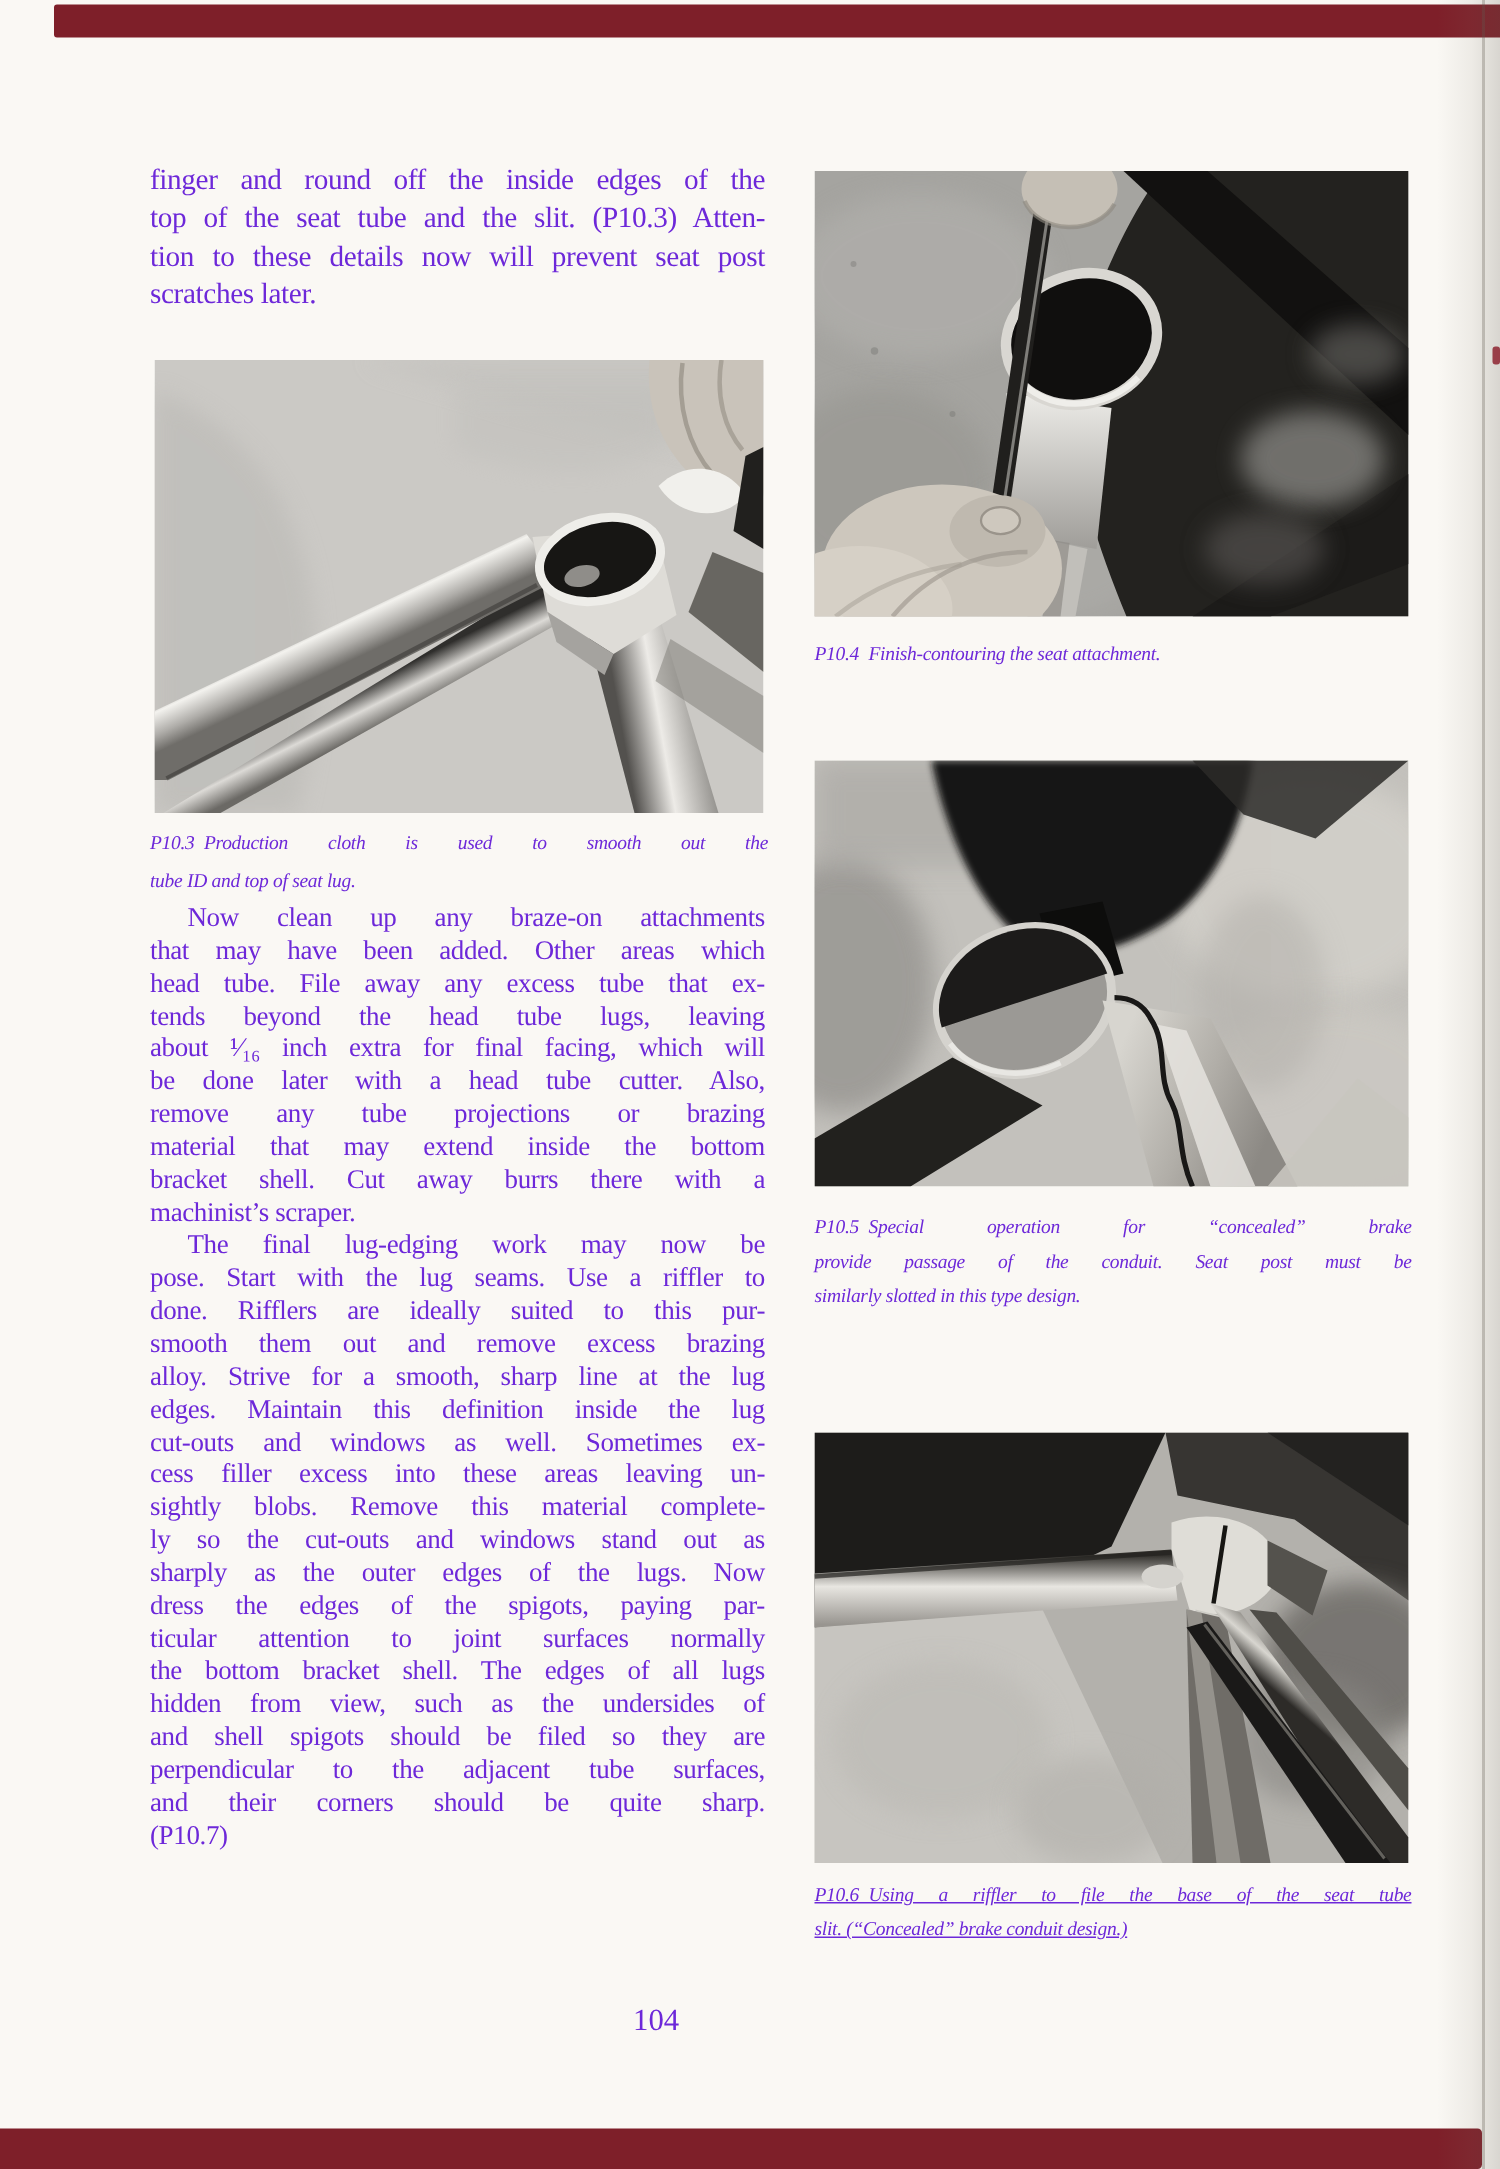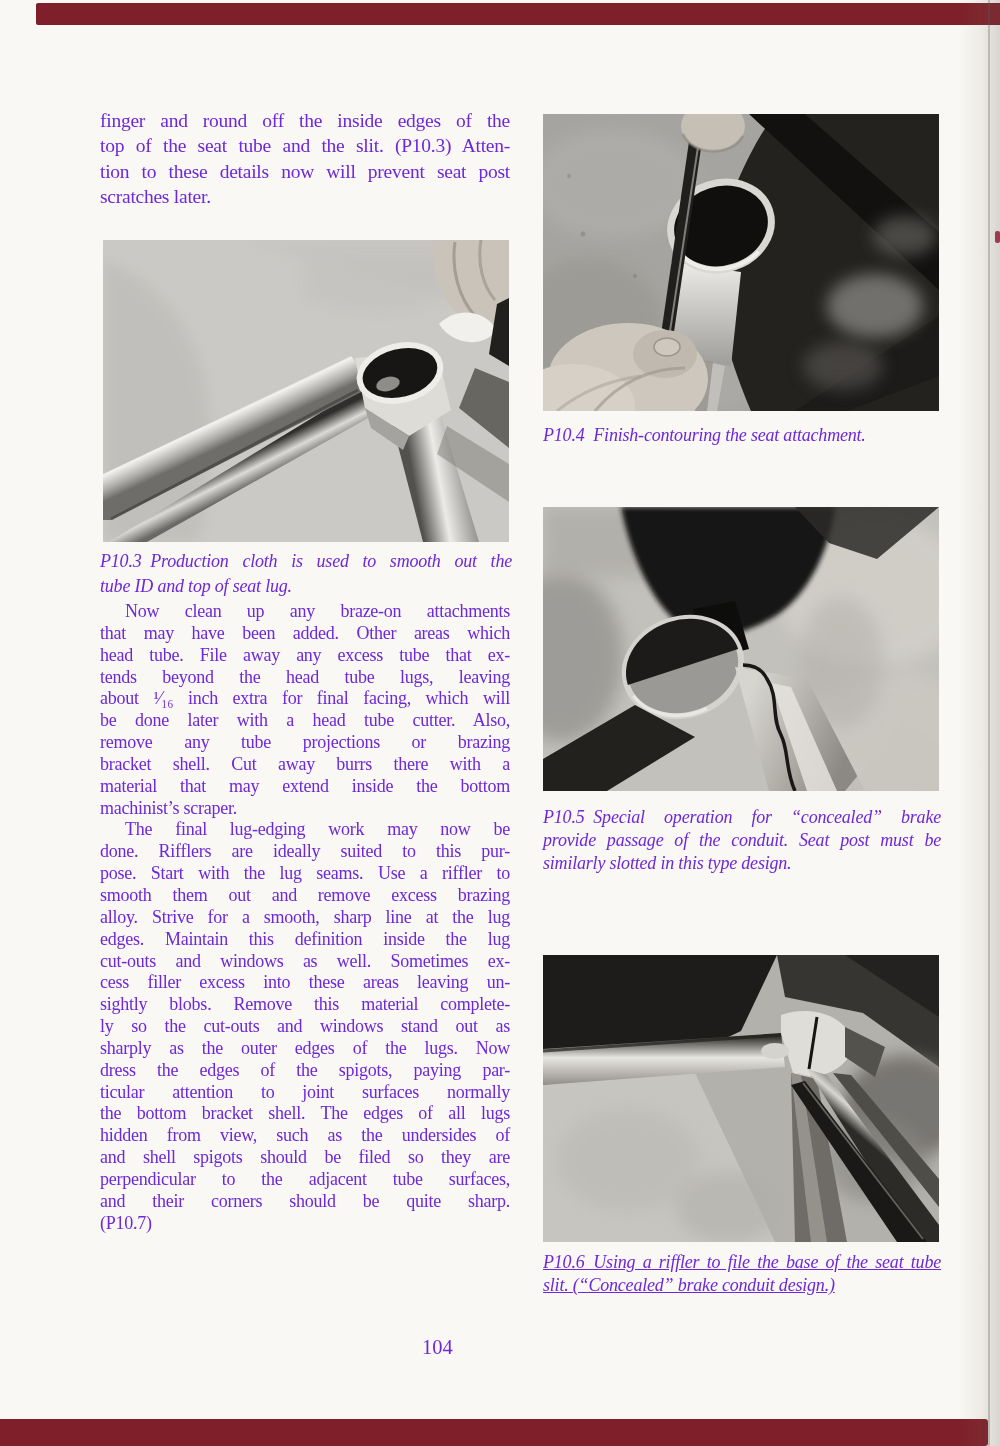--- a/index.html
+++ b/index.html
@@ -7,21 +7,21 @@
     position:relative;width:1000px;height:1446px;overflow:hidden;
     background:#faf8f4;color:#6d28d9;
     font-family:"Liberation Serif","DejaVu Serif",serif;
   }
   .textblock{position:absolute;}
   .tline{text-align:justify;text-align-last:justify;}
   .tline.tlast{text-align-last:left;}
   .intro{left:100px;top:108px;width:410px;font-size:19.5px;line-height:25.4px;letter-spacing:-0.25px;}
   .bodycol{left:100px;top:601px;width:410px;font-size:18px;line-height:21.85px;letter-spacing:-0.25px;}
   .para .tline:first-child{text-indent:25px;}
-  .caption{position:absolute;font-style:italic;font-size:18px;letter-spacing:-0.2px;}
+  .caption{position:absolute;font-style:italic;font-size:13px;letter-spacing:-0.2px;}
   .cap-l{line-height:25px;}
   .cap-r{line-height:23.2px;}
   figure{position:absolute;margin:0;padding:0;}
   figure svg{display:block;}
   .pageno{position:absolute;left:422px;top:1336px;width:200px;text-align:left;font-size:20.5px;}
   .cover{position:absolute;background:#7e1f29;}
   .cover-top{left:36px;top:3px;width:964px;height:22px;border-radius:2px 0 0 2px;}
   .cover-bottom{left:0;top:1419px;width:988px;height:27px;border-radius:0 3px 3px 0;}
   .edge-shade{position:absolute;right:0;top:0;width:42px;height:1446px;
     background:linear-gradient(to right,rgba(125,118,105,0),rgba(125,118,105,0.10) 55%,rgba(95,90,80,0.22));}
@@ -97,28 +97,28 @@
 
   <div class="textblock bodycol">
     <div class="para">
         <div class="tline">Now clean up any braze-on attachments</div>
         <div class="tline">that may have been added. Other areas which</div>
         <div class="tline">head tube. File away any excess tube that ex-</div>
         <div class="tline">tends beyond the head tube lugs, leaving</div>
         <div class="tline">about ¹⁄₁₆ inch extra for final facing, which will</div>
         <div class="tline">be done later with a head tube cutter. Also,</div>
         <div class="tline">remove any tube projections or brazing</div>
+        <div class="tline">material that may extend inside the bottom</div>
         <div class="tline">bracket shell. Cut away burrs there with a</div>
-        <div class="tline">material that may extend inside the bottom</div>
         <div class="tline tlast">machinist’s scraper.</div>
       </div>
     <div class="para">
         <div class="tline">The final lug-edging work may now be</div>
+        <div class="tline">pose. Start with the lug seams. Use a riffler to</div>
         <div class="tline">done. Rifflers are ideally suited to this pur-</div>
-        <div class="tline">pose. Start with the lug seams. Use a riffler to</div>
         <div class="tline">smooth them out and remove excess brazing</div>
         <div class="tline">alloy. Strive for a smooth, sharp line at the lug</div>
         <div class="tline">edges. Maintain this definition inside the lug</div>
         <div class="tline">cut-outs and windows as well. Sometimes ex-</div>
         <div class="tline">cess filler excess into these areas leaving un-</div>
         <div class="tline">sightly blobs. Remove this material complete-</div>
         <div class="tline">ly so the cut-outs and windows stand out as</div>
         <div class="tline">sharply as the outer edges of the lugs. Now</div>
         <div class="tline">dress the edges of the spigots, paying par-</div>
         <div class="tline">ticular attention to joint surfaces normally</div>

